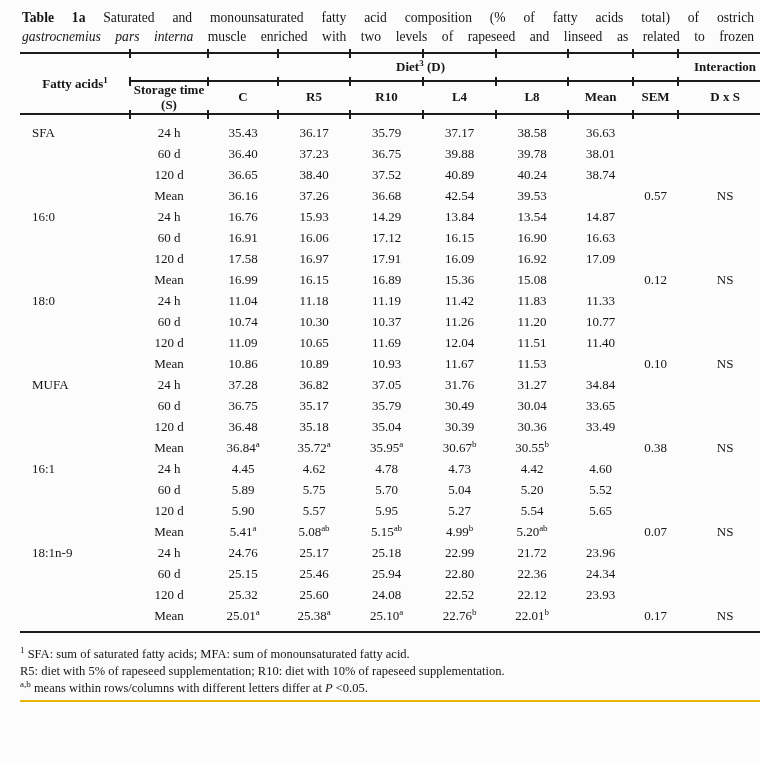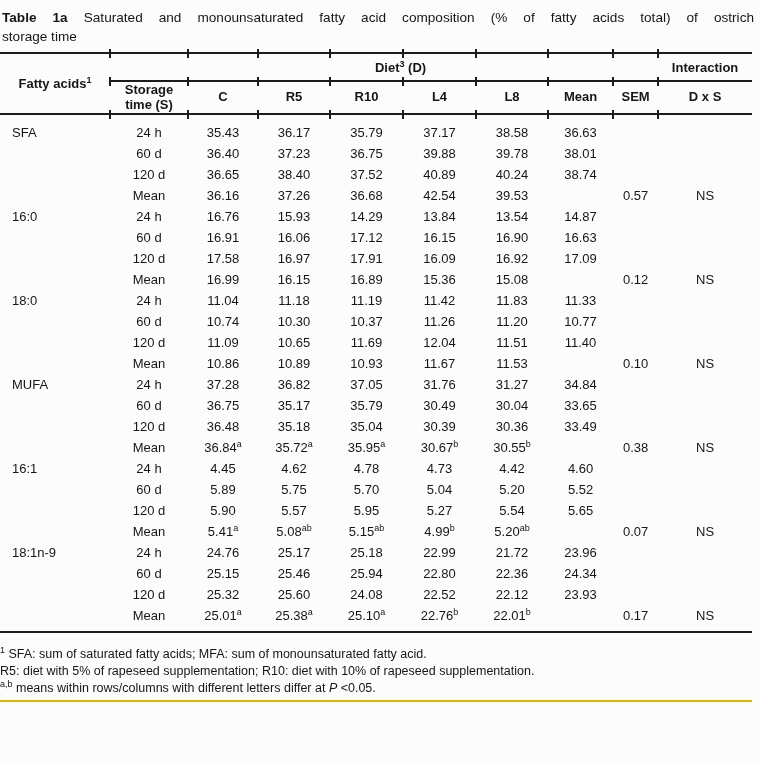--- a/index.html
+++ b/index.html
@@ -2,21 +2,21 @@
 <html><head>
 <meta charset="utf-8">
 <style>
   html, body { margin: 0; padding: 0; background: #fcfcfc; }
   body {
     width: 760px; height: 764px; overflow: hidden;
     font-family: "Liberation Sans", "DejaVu Sans", sans-serif;
     color: #161616;
     -webkit-font-smoothing: antialiased;
   }
-  .page { padding: 8px 4px 0 0; }
+  .page { padding: 8px 4px 0 20px; font-family: Liberation Serif, serif; }
 
   
   .title { font-size: 13.6px; line-height: 19px; margin: 0 2px 6px 2px; }
   .tline.just { text-align: justify; text-align-last: justify; }
 
   
   .twrap { position: relative; }
   table {
     border-collapse: collapse; table-layout: fixed; width: 752px;
     border-top: 2px solid #1c1c1c; border-bottom: 2px solid #1c1c1c;
@@ -44,21 +44,21 @@
   .fn { font-size: 12.5px; line-height: 17px; white-space: nowrap; }
   .fn sup { font-size: 9px; }
 </style>
 </head>
 <body>
 
 <div class="page">
 
   <div class="title">
       <div class="tline just"><b>Table 1a</b><span> Saturated and monounsaturated fatty acid composition (% of fatty acids total) of ostrich</span></div>
-      <div class="tline"><span>storage time</span></div>
+      <div class="tline just"><i>gastrocnemius pars interna</i><span> muscle enriched with two levels of rapeseed and linseed as related to frozen</span></div>
     </div>
 
   <div class="twrap" id="twrap">
     <table>
       <colgroup>
         <col style="width:110px">
           <col style="width:78px">
         <col style="width:70px">
           <col style="width:72px">
           <col style="width:73px">

